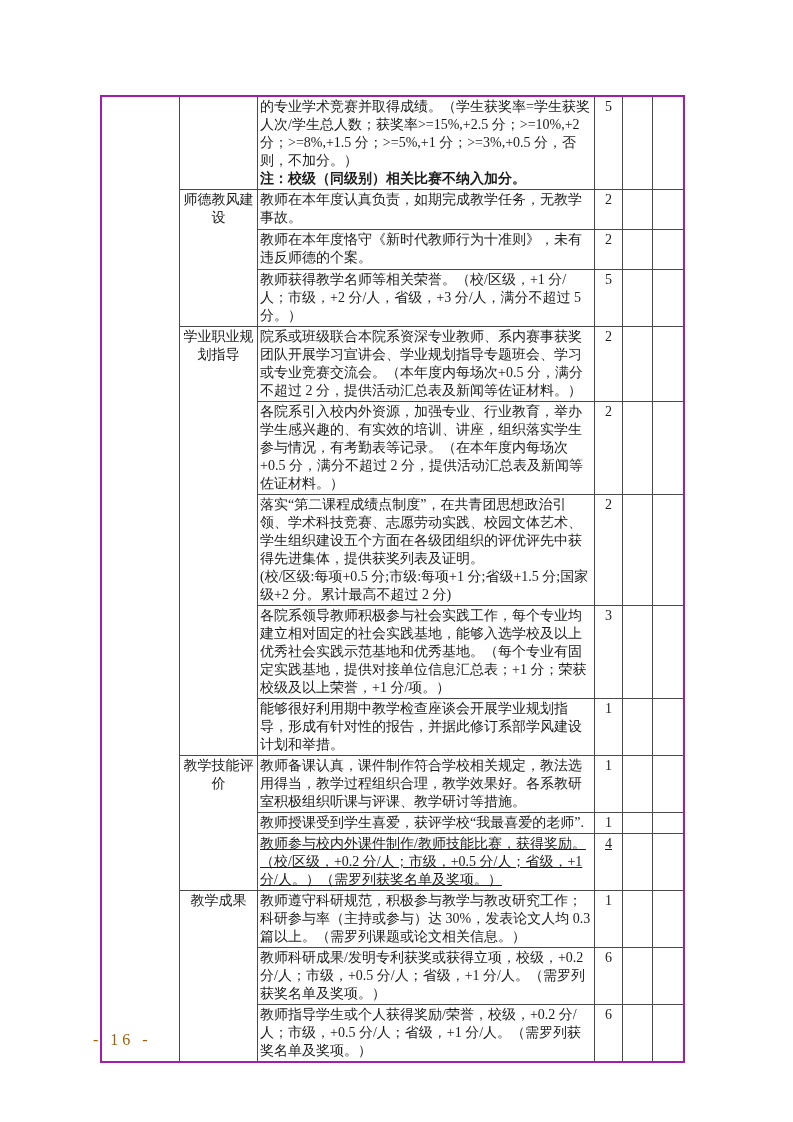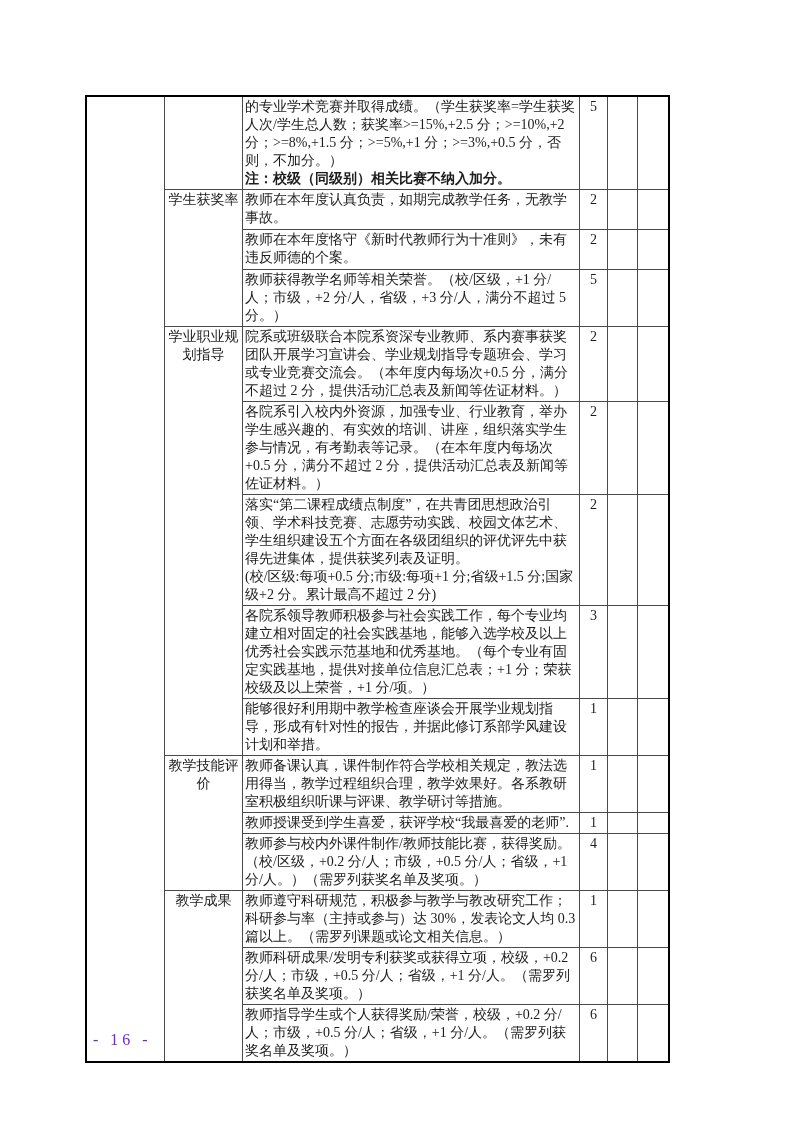--- a/index.html
+++ b/index.html
@@ -11,26 +11,26 @@
     position: relative;
     width: 793px;
     height: 1122px;
     background: #ffffff;
     font-family: "Liberation Serif", "DejaVu Serif", serif;
     color: #1c1c1c;
     overflow: hidden;
   }
   table.eval {
     position: absolute;
-    left: 85px;
+    left: 100px;
     top: 95px;
     width: 575px;
     border-collapse: collapse;
     table-layout: fixed;
-    border: 2px solid #000000;
+    border: 2px solid #a21caf;
   }
   table.eval td {
     border: 1px solid #4a4a4a;
     vertical-align: top;
     font-size: 14px;
     line-height: 18px;
     padding: 1px 2px;
     overflow: hidden;
   }
   td.col-blank-left { width: 73px; }
@@ -50,34 +50,34 @@
   }
   td.col-check1 { width: 25px; }
   td.col-check2 { width: 26px; }
   .note-bold { font-weight: bold; }
   .pagenum {
     position: absolute;
     left: 93px;
     top: 1031px;
     font-size: 16px;
     letter-spacing: 4px;
-    color: #6d28d9;
+    color: #a16207;
   }
   tr.r1  { height: 93px; }
   tr.r2  { height: 40px; }
   tr.r3  { height: 40px; }
   tr.r4  { height: 37px; }
   tr.r5  { height: 73px; padding-left: 20px; }
   tr.r6  { height: 90px; }
   tr.r7  { height: 109px; padding-left: 7px; }
   tr.r8  { height: 91px; }
   tr.r9  { height: 52px; }
   tr.r10 { height: 55px; padding-left: 44px; }
   tr.r11 { height: 21px; }
-  tr.r12 { height: 54px; }
+  tr.r12 { height: 54px; text-decoration: underline; }
   tr.r13 { height: 55px; }
   tr.r14 { height: 55px; }
   tr.r15 { height: 53px; }
 </style>
 </head>
 <body>
 
 <div class="page">
 
   <table class="eval">
@@ -89,21 +89,21 @@
       <td class="col-content">
         <div>的专业学术竞赛并取得成绩。（学生获奖率=学生获奖人次/学生总人数；获奖率&gt;=15%,+2.5 分；&gt;=10%,+2 分；&gt;=8%,+1.5 分；&gt;=5%,+1 分；&gt;=3%,+0.5 分，否则，不加分。）</div>
         <div class="note-bold">注：校级（同级别）相关比赛不纳入加分。</div>
       </td>
       <td class="col-score">5</td>
       <td class="col-check1"></td>
       <td class="col-check2"></td>
     </tr>
 
     <tr class="r2">
-      <td class="col-category" rowspan="3">学生获奖率</td>
+      <td class="col-category" rowspan="3">师德教风建设</td>
       <td class="col-content">
         <div>教师在本年度认真负责，如期完成教学任务，无教学事故。</div>
       </td>
       <td class="col-score">2</td>
       <td class="col-check1"></td>
       <td class="col-check2"></td>
     </tr>
     <tr class="r3">
       <td class="col-content">
         <div>教师在本年度恪守《新时代教师行为十准则》，未有违反师德的个案。</div>

